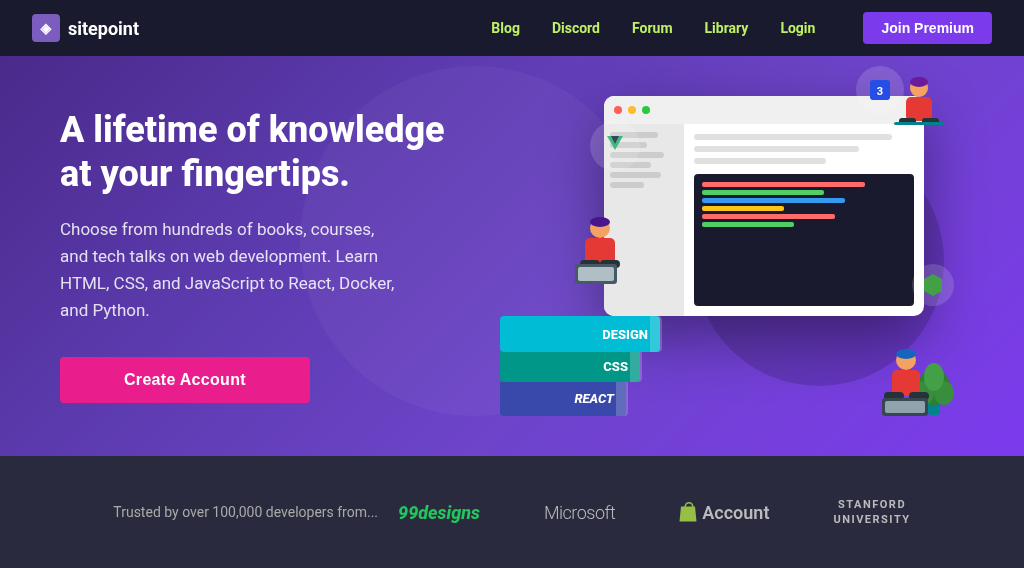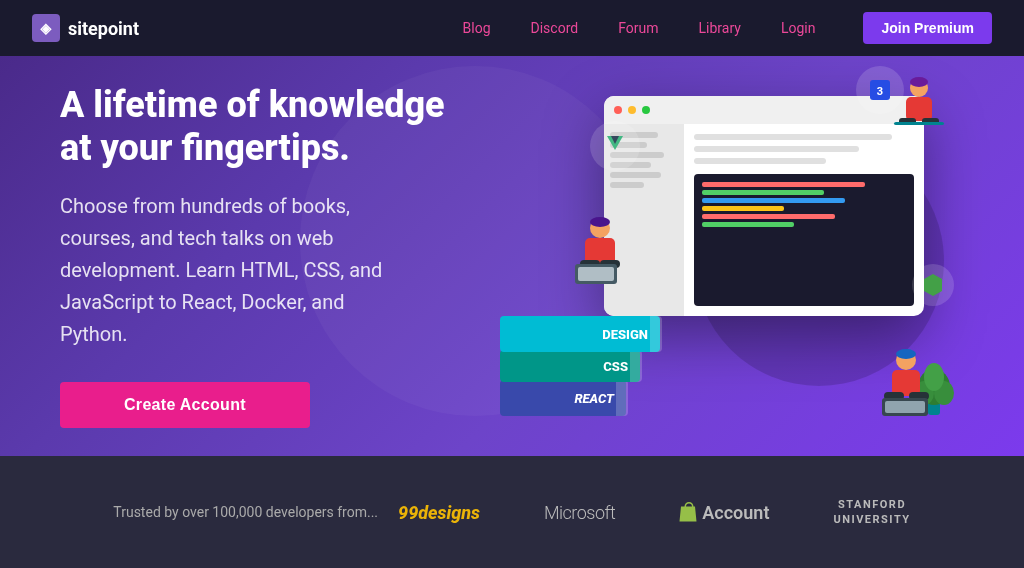--- a/index.html
+++ b/index.html
@@ -18,23 +18,22 @@
     }
     .logo-icon {
       width: 28px; height: 28px;
       background: #7c5cbf;
       border-radius: 4px;
       display: flex; align-items: center; justify-content: center;
       color: #fff; font-size: 14px; font-weight: 900;
     }
     .nav-links { display: flex; align-items: center; gap: 32px; }
     .nav-link {
-      color: #ec4899; text-decoration: none; font-size: 14px; font-weight: 400;
+      color: #bef264; text-decoration: none; font-size: 14px; font-weight: 700;
       cursor: pointer;
-      margin-left: 8px;
     }
     .btn-join {
       background: #7c3aed;
       color: #fff; border: none; border-radius: 4px;
       padding: 8px 18px; font-size: 14px; font-weight: 600; cursor: pointer;
       margin-left: 16px;
     }
 
     
     .hero {
@@ -51,21 +50,21 @@
     }
     .hero-bg-circle.c1 { width: 350px; height: 350px; top: 10px; left: 300px; }
     .hero-bg-circle.c2 { width: 250px; height: 250px; top: 80px; right: 80px; background: rgba(0,0,0,0.15); }
 
     .hero-left { flex: 0 0 420px; z-index: 2; }
     .hero-title {
       color: #fff; font-size: 36px; font-weight: 800;
       line-height: 1.2; margin-bottom: 20px;
     }
     .hero-desc {
-      color: rgba(255,255,255,0.85); font-size: 20px; line-height: 1.6;
+      color: rgba(255,255,255,0.85); font-size: 17px; line-height: 1.6;
       margin-bottom: 32px; max-width: 340px;
     }
     .btn-create {
       background: #e91e8c;
       color: #fff; border: none; border-radius: 4px;
       padding: 14px 64px; font-size: 16px; font-weight: 700; cursor: pointer;
       letter-spacing: 0.3px;
     }
 
     
@@ -165,21 +164,21 @@
     .trusted {
       background: #2a2a3e;
       height: 112px;
       display: flex; flex-direction: row;
       align-items: center; justify-content: center; gap: 20px;
     }
     .trusted-text { color: #aaa; font-size: 14px; }
     .trusted-logos {
       display: flex; align-items: center; gap: 64px;
     }
-    .logo-99 { font-size: 18px; font-style: italic; font-weight: 800; color: #eab308; }
+    .logo-99 { font-size: 18px; font-style: italic; font-weight: 800; color: #22c55e; }
     .logo-ms { font-size: 18px; font-weight: 300; color: #bbb; letter-spacing: -0.5px; }
     .logo-shopify { display: flex; align-items: center; gap: 5px; color: #bbb; font-size: 18px; font-weight: 600; }
     .logo-stanford { text-align: center; color: #bbb; font-size: 11px; font-weight: 700; letter-spacing: 1.5px; line-height: 1.4; }
   </style>
 </head>
 <body>
 
 <nav>
   <a class="nav-logo" href="#">
     <div class="logo-icon">◈</div>

